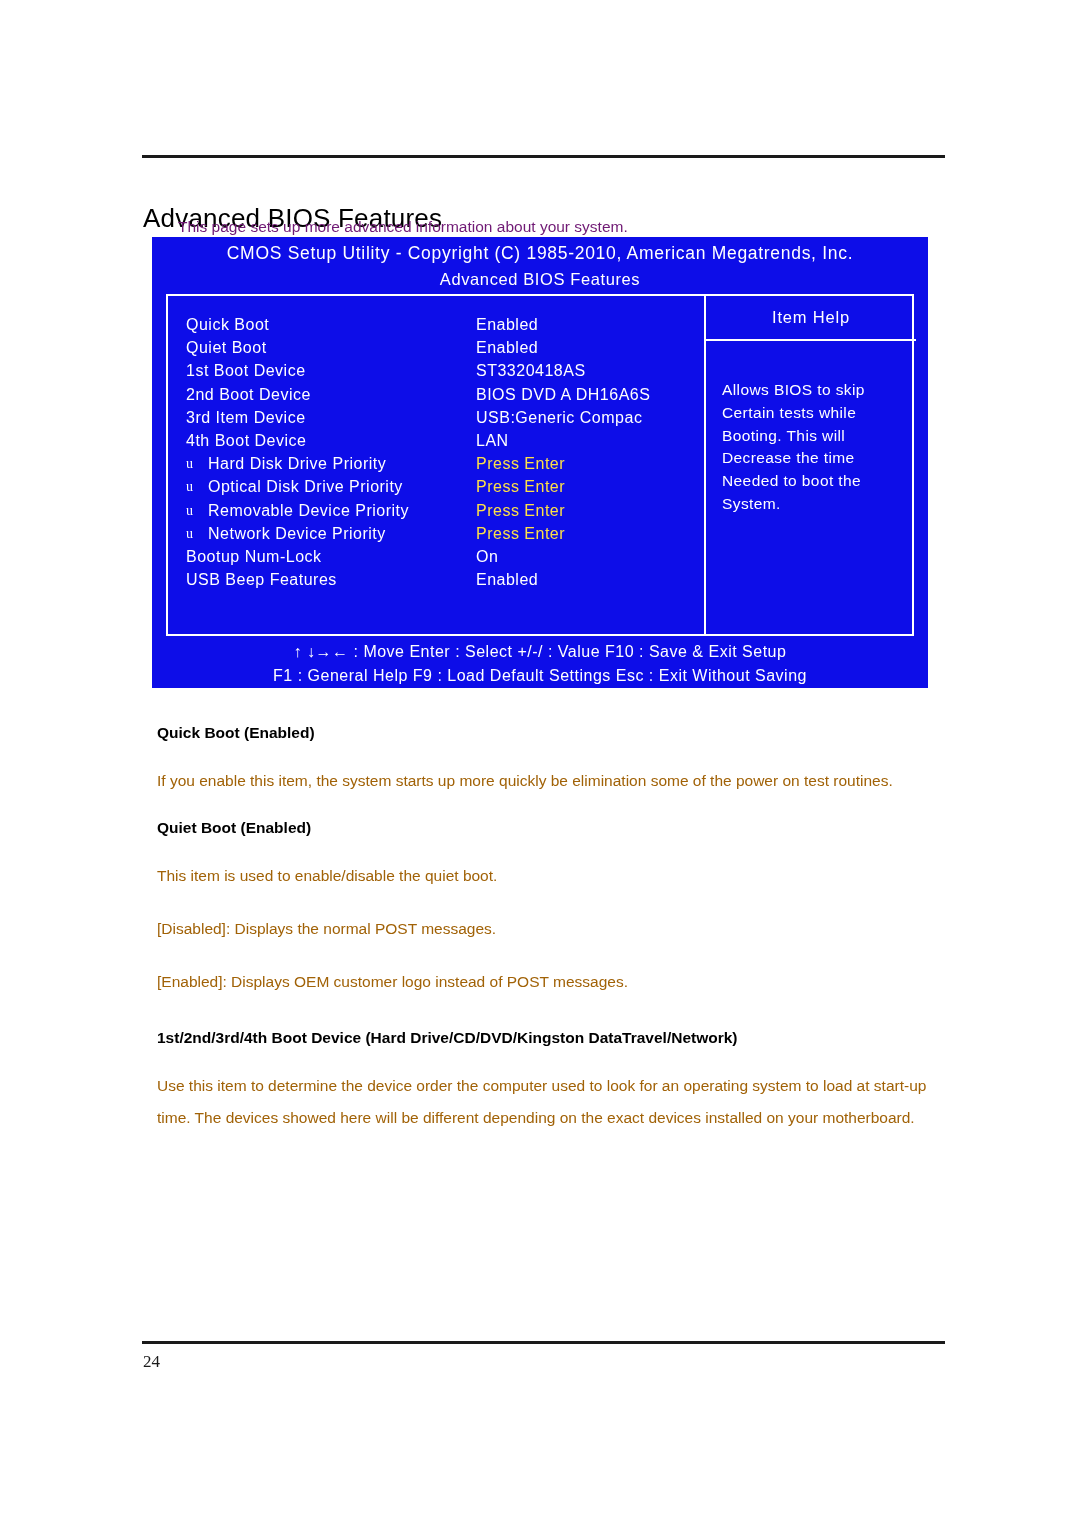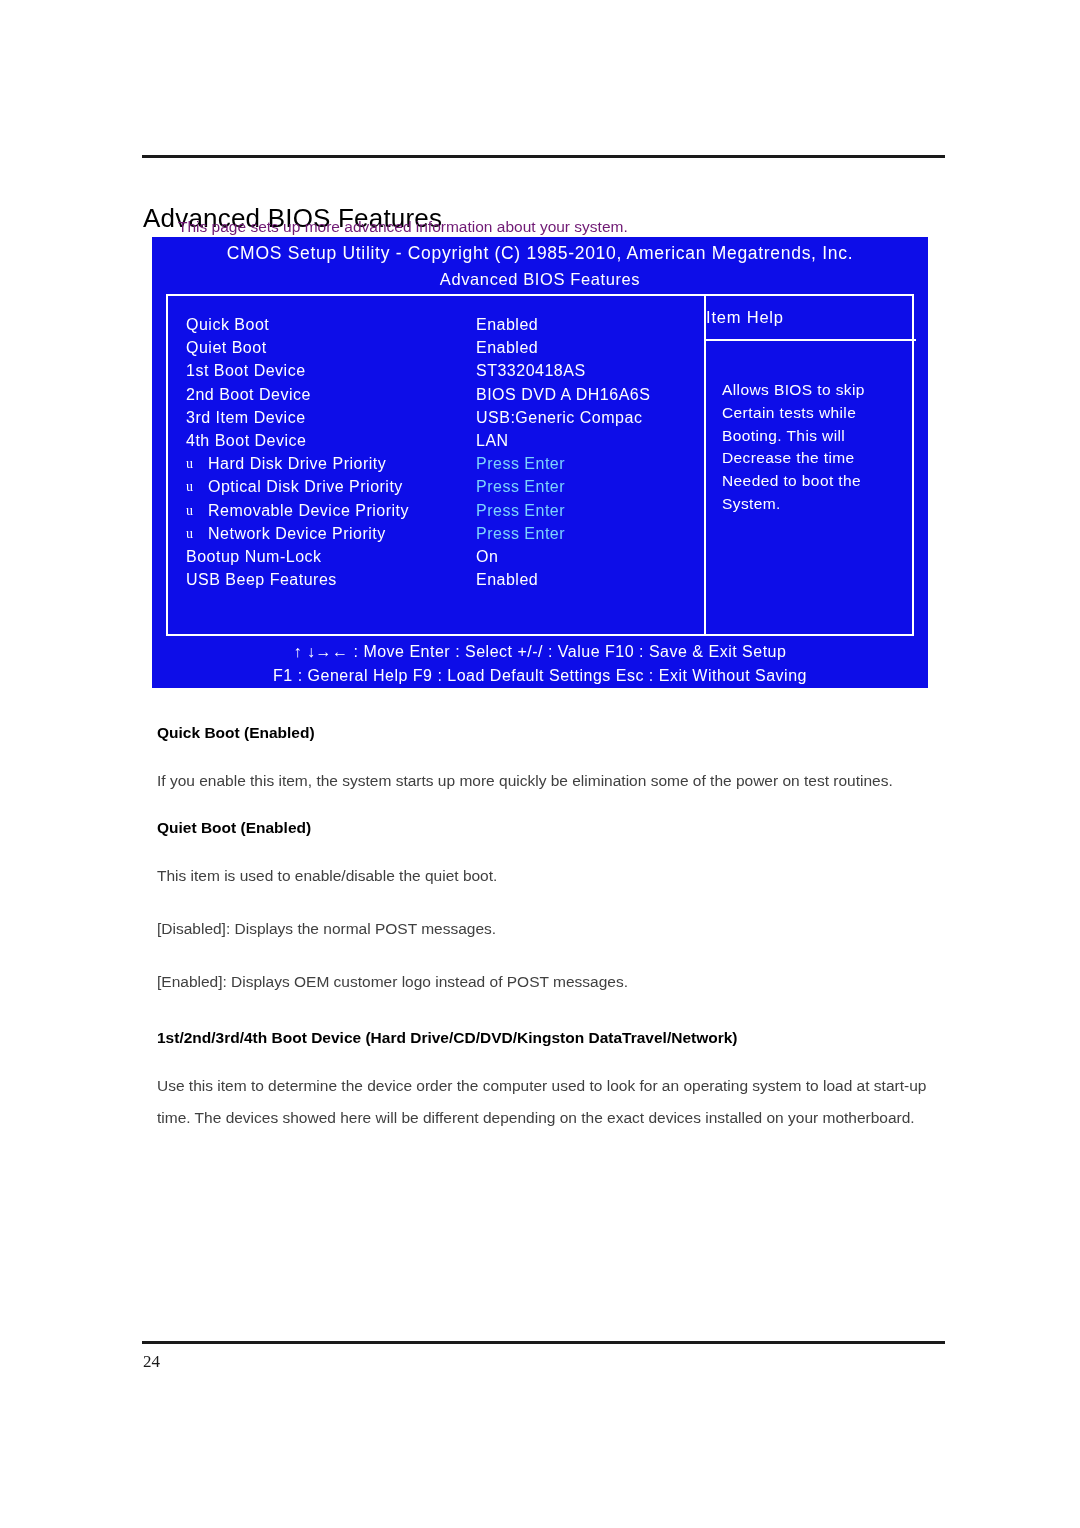--- a/index.html
+++ b/index.html
@@ -145,38 +145,39 @@
     position: absolute;
     left: 0; top: 1px;
     font-family: "Liberation Serif", serif;
     font-size: 14px;
   }
   .row .value {
     position: absolute;
     left: 290px; top: 0;
   }
   .row .value.accent {
-    color: #7dd3fc;
+    color: #fde047;
   }
 
   
   .help {
     position: absolute;
     left: 538px;
     top: 0;
     width: 210px;
     height: 100%;
   }
   .help-head {
     position: absolute;
     left: 0; top: 0;
     width: 100%;
     height: 45px;
     border-bottom: 2px solid #ffffff;
     box-sizing: border-box;
+    text-align: center;
     font-size: 16.5px;
     letter-spacing: 0.8px;
     line-height: 43px;
   }
   .help-body {
     position: absolute;
     left: 16px;
     top: 83px;
     width: 190px;
     font-size: 15.5px;
@@ -209,21 +210,21 @@
   }
   .h-sub {
     font-size: 15.5px;
     font-weight: bold;
     color: #000000;
     margin: 0 0 23px 0;
     white-space: nowrap;
   }
   .para {
     font-size: 15.5px;
-    color: #404040;
+    color: #a16207;
     margin: 0 0 22px 0;
     line-height: 32px;
   }
   .para.tight { margin-bottom: 21px; }
   .spacer-18 { height: 10px; }
 </style>
 </head>
 <body>
 
 <div class="page">

